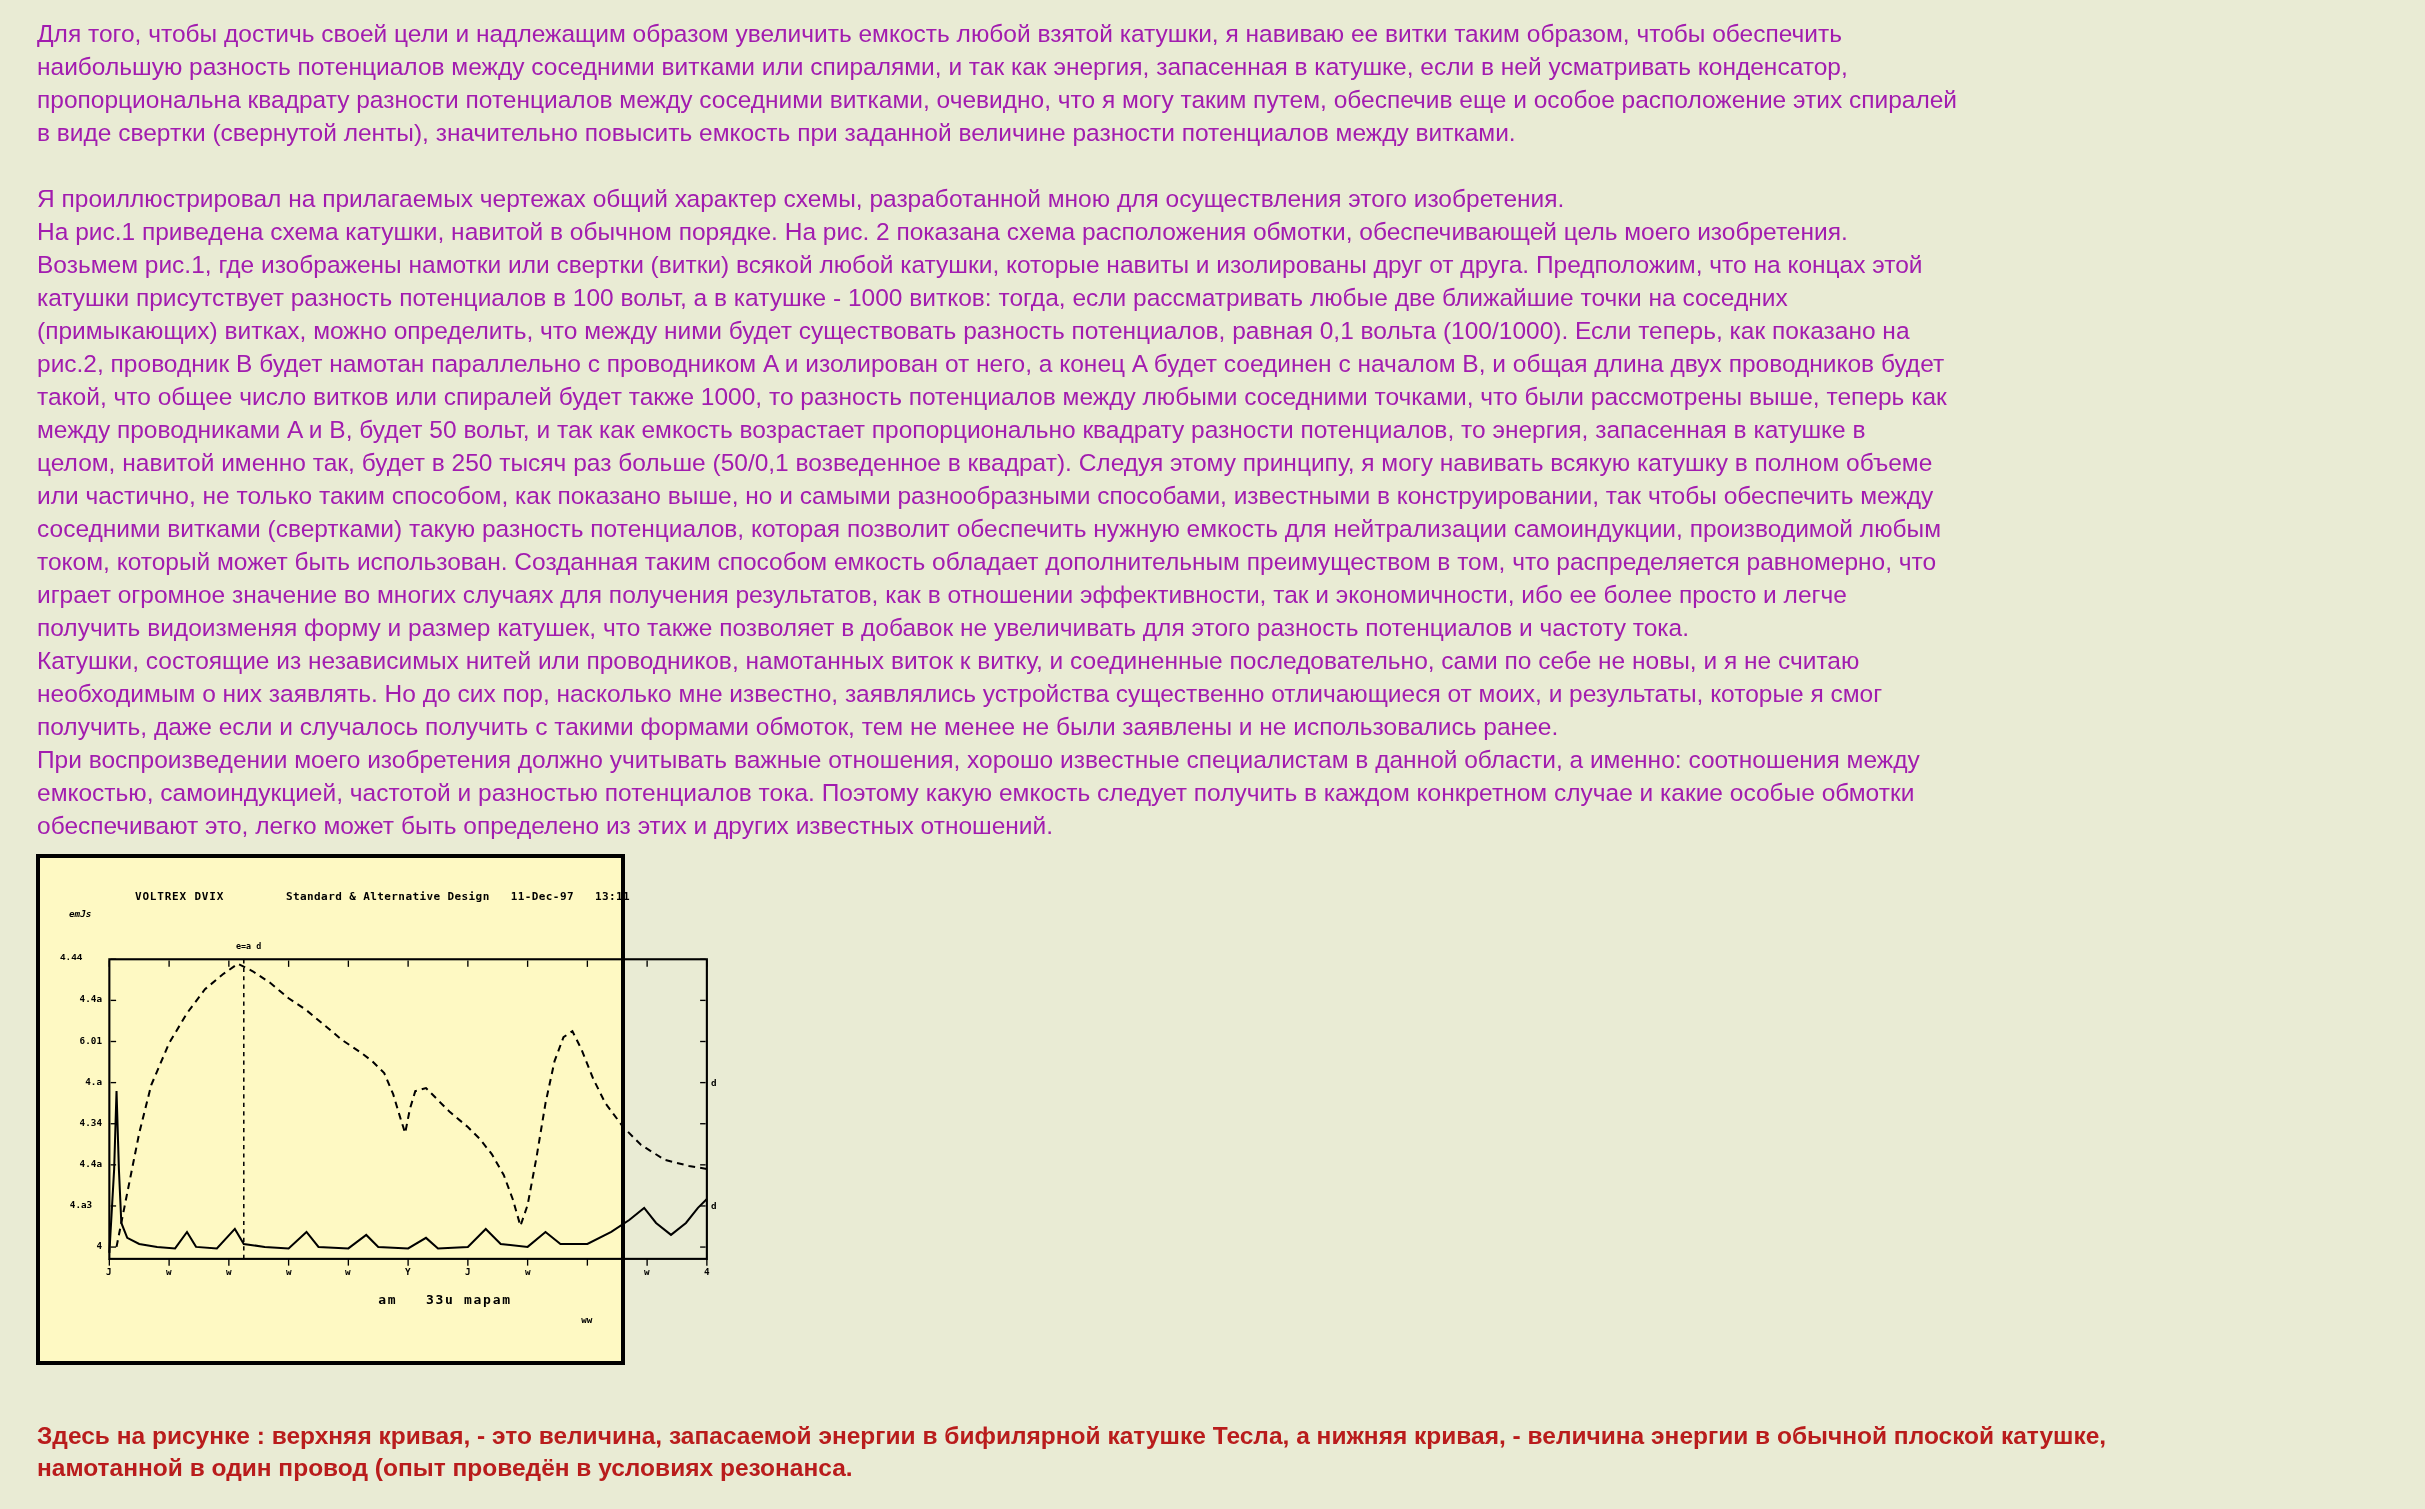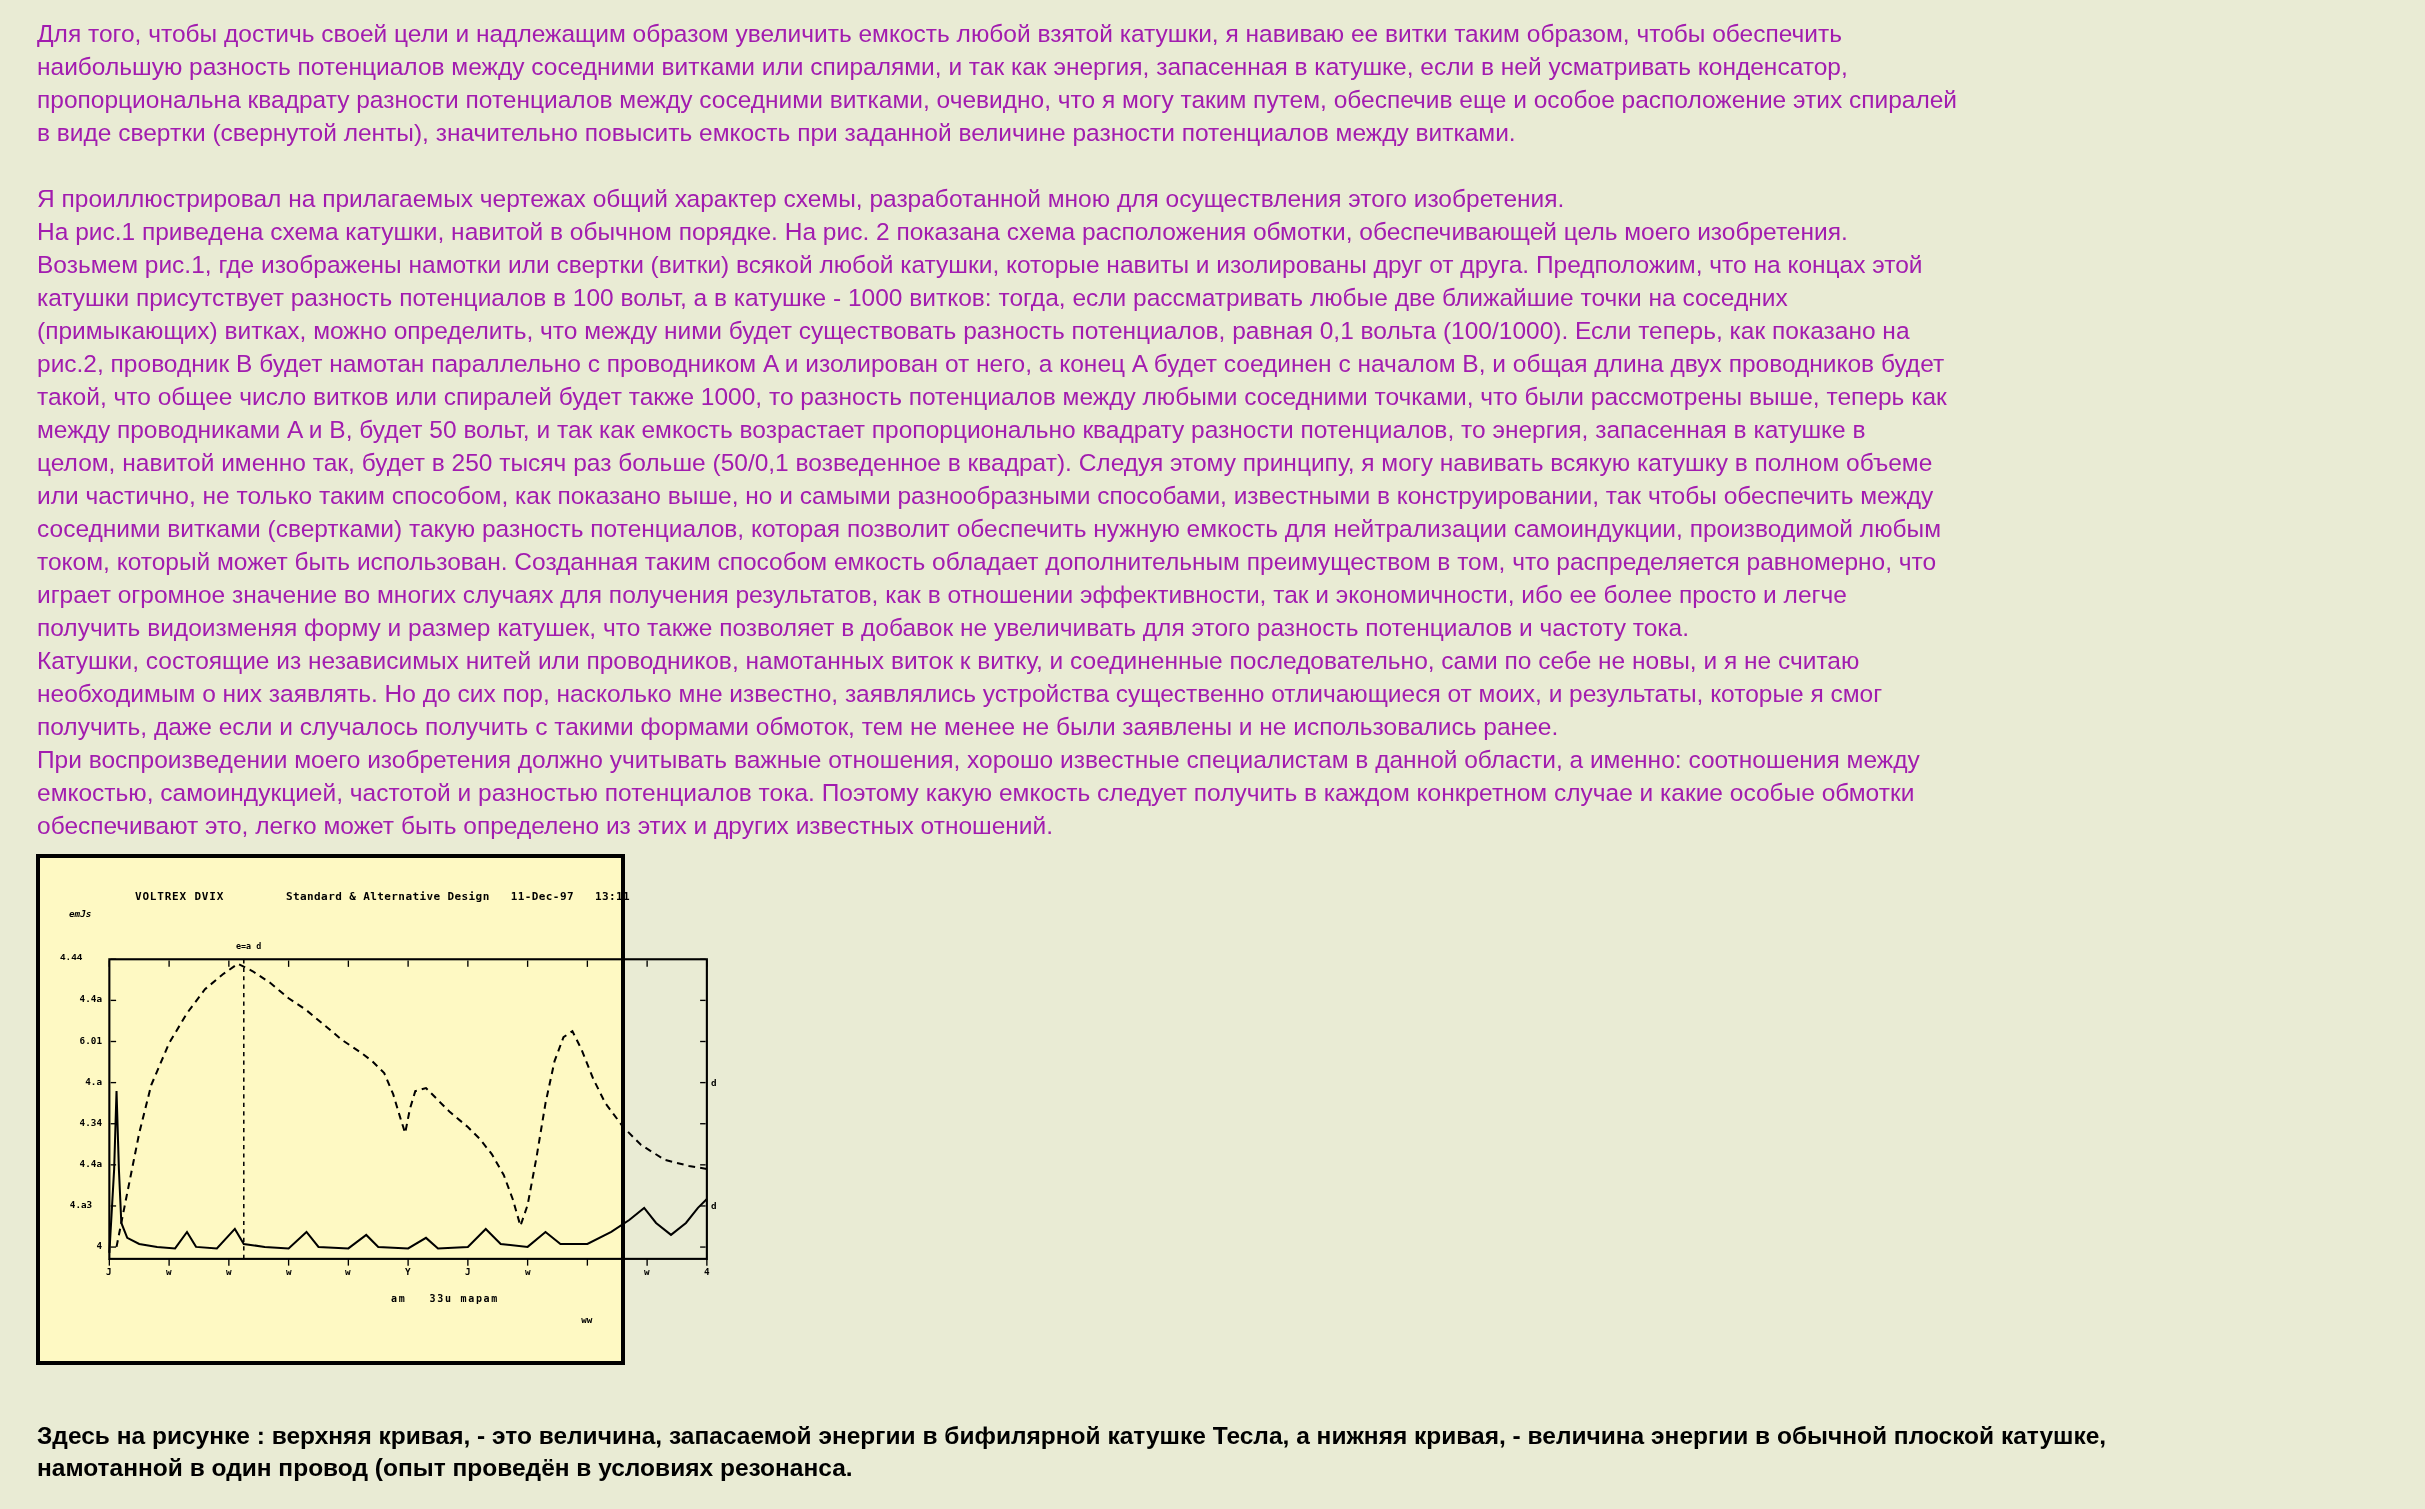--- a/index.html
+++ b/index.html
@@ -1,33 +1,33 @@
 <!DOCTYPE html>
 <html style="font-size:13.5px"><head>
 <meta charset="utf-8">
 <style>
   html,body{margin:0;padding:0;background:#e9ebd4;}
   .page{position:relative;width:2426px;height:1509px;background:#e9ebd4;
         font-family:"Liberation Sans",sans-serif;overflow:hidden;}
   .bodytext{position:absolute;left:37px;top:17px;width:2380px;
         font-size:24.5px;line-height:33px;color:#a21caf;white-space:pre-line;}
   .caption{position:absolute;left:37px;top:1420px;width:2380px;
-        font-size:24.5px;line-height:32px;font-weight:bold;color:#000000;white-space:pre-line;}
+        font-size:24.5px;line-height:32px;font-weight:bold;color:#b91c1c;white-space:pre-line;}
   .figure{position:absolute;left:36px;top:854px;width:589px;height:511px;
         background:#fef9c3;border:4.2px solid #000;box-sizing:border-box;}
   .fig-small{font-family:"DejaVu Sans Mono",monospace;font-weight:bold;font-size:9.3px;
         color:#000;white-space:pre;line-height:1.1;}
   .fig-title{position:absolute;font-family:"DejaVu Sans Mono",monospace;font-weight:bold;
         font-size:11px;color:#000;white-space:pre;letter-spacing:0.8px;}
   .fig-title-left{left:95px;top:32px;}
   .fig-title-right{left:246px;top:32px;letter-spacing:0.4px;}
   .fig-yunit{position:absolute;left:29px;top:51px;font-style:italic;}
   .fig-peaklab{position:absolute;left:196px;top:84px;font-size:8.4px;}
   .fig-xtitle{position:absolute;left:253px;top:435px;width:304px;text-align:center;
-        font-size:10px;letter-spacing:1.7px;}
+        font-size:13px;letter-spacing:1.7px;}
   .legend{position:absolute;left:46px;top:466px;}
   .legend-row{display:flex;align-items:center;height:18.6px;}
   .key{display:inline-block;width:78px;margin-right:11.8px;border-top:2.5px solid #000;height:0;}
   .key.dashed{border-top-style:dashed;}
   .abs{position:absolute;}
 </style>
 </head>
 <body>
 
 <div class="page">

